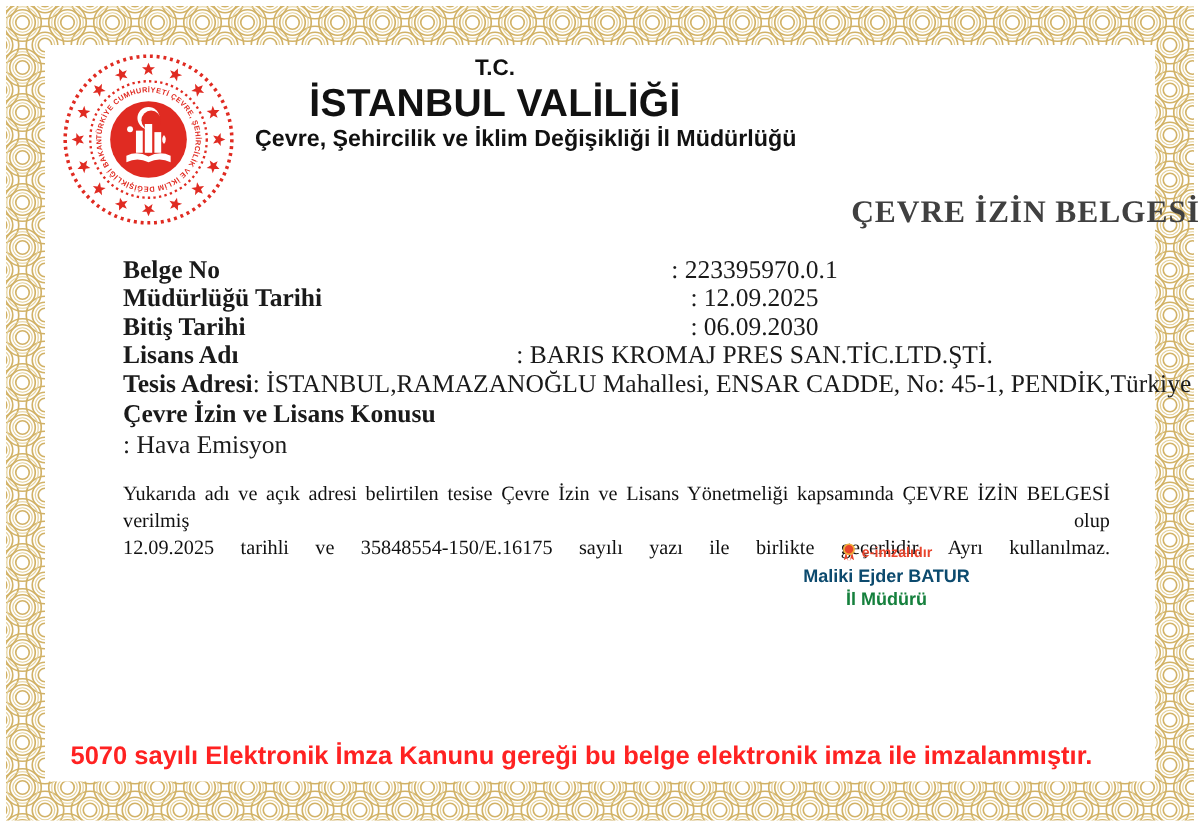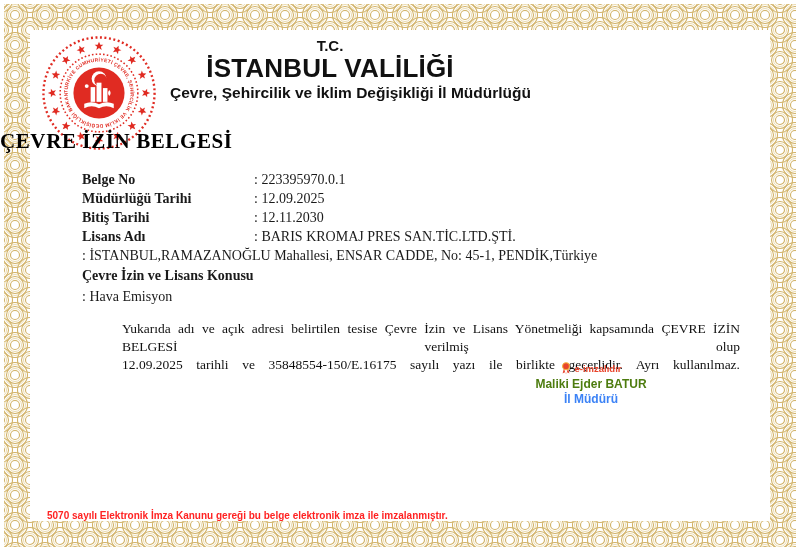--- a/index.html
+++ b/index.html
@@ -7,38 +7,38 @@
     position:relative;width:800px;height:551px;background:#ffffff;overflow:hidden;
     font-family:"Liberation Serif", serif;color:#1a1a1a;
   }
   .border-svg{position:absolute;left:0;top:0;}
   .seal{position:absolute;left:40px;top:34px;width:118px;height:118px;}
   .header{position:absolute;left:0;top:36px;width:660px;text-align:center;
     font-family:"Liberation Sans", sans-serif;font-weight:bold;color:#111;}
   .hdr-tc{font-size:15px;line-height:20px;}
   .hdr-valilik{font-size:26px;line-height:25px;letter-spacing:0.2px;}
   .hdr-mudurluk{font-size:15.5px;line-height:23px;padding-left:41px;}
-  .doc-title{position:absolute;left:0;top:129px;width:800px;text-align:left;
-    font-family:"Liberation Serif", serif;font-weight:bold;font-size:21px;letter-spacing:0.6px;color:#000000;}
-  .fields{position:absolute;left:82px;top:170px;width:670px;font-size:14px;}
+  .doc-title{position:absolute;left:0;top:129px;width:800px;text-align:right;
+    font-family:"Liberation Serif", serif;font-weight:bold;font-size:21px;letter-spacing:0.6px;color:#404040;}
+  .fields{position:absolute;left:82px;top:170px;width:670px;font-size:17px;}
   .field-row{display:flex;align-items:flex-start;height:19px;line-height:19px;}
   .field-row.tall{height:21px;line-height:21px;flex-direction:column;}
   .f-label{width:172px;font-weight:bold;white-space:pre;}
-  .f-value{flex:1;white-space:nowrap;}
+  .f-value{flex:1;white-space:nowrap;text-align:center;}
   .f-value::before{content:": ";}
   .paragraph{position:absolute;left:82px;top:320px;width:658px;font-size:13.5px;line-height:18px;color:#111;}
-  .just{text-align:justify;text-align-last:justify;margin-left:40px;}
+  .just{text-align:justify;text-align-last:justify;}
   .signature{position:absolute;left:505px;top:362px;width:172px;text-align:center;
     font-family:"Liberation Sans", sans-serif;}
   .esign-row{display:flex;align-items:center;justify-content:center;gap:4px;height:13px;}
   .esign-label{color:#e8442c;font-size:9.5px;font-weight:bold;}
-  .sig-name{font-size:12px;font-weight:bold;color:#4d7c0f;margin-top:2px;line-height:15px;}
-  .sig-role{font-size:12px;font-weight:bold;color:#3b82f6;line-height:15px;}
+  .sig-name{font-size:12px;font-weight:bold;color:#0c4a6e;margin-top:2px;line-height:15px;}
+  .sig-role{font-size:12px;font-weight:bold;color:#15803d;line-height:15px;}
   .footer-note{position:absolute;left:47px;top:494px;font-family:"Liberation Sans", sans-serif;
-    font-size:10px;font-weight:bold;color:#ff2222;margin-top:16px;}
+    font-size:17px;font-weight:bold;color:#ff2222;}
 </style>
 </head>
 <body>
 
 <div class="page">
 
   <svg class="border-svg" width="800" height="551" aria-hidden="true">
     <defs>
       <pattern id="lace" width="30" height="30" patternUnits="userSpaceOnUse">
         <rect width="30" height="30" fill="#ffffff"></rect>
@@ -131,27 +131,28 @@
     <div class="field-row">
       <span class="f-label">Belge No</span>
       <span class="f-value">223395970.0.1</span>
     </div>
     <div class="field-row">
       <span class="f-label">Müdürlüğü Tarihi</span>
       <span class="f-value">12.09.2025</span>
     </div>
     <div class="field-row">
       <span class="f-label">Bitiş Tarihi</span>
-      <span class="f-value">12.11.2030</span>
+      <span class="f-value">06.09.2030</span>
     </div>
     <div class="field-row">
       <span class="f-label">Lisans Adı</span>
       <span class="f-value">BARIS KROMAJ PRES SAN.TİC.LTD.ŞTİ.</span>
     </div>
     <div class="field-row">
+      <span class="f-label">Tesis Adresi</span>
       <span class="f-value">İSTANBUL,RAMAZANOĞLU Mahallesi, ENSAR CADDE, No: 45-1, PENDİK,Türkiye</span>
     </div>
     <div class="field-row tall">
       <span class="f-label">Çevre İzin ve Lisans Konusu</span>
       <span class="f-value">Hava Emisyon</span>
     </div>
   </div>
 
   <div class="paragraph">
     <div class="just">Yukarıda adı ve açık adresi belirtilen tesise Çevre İzin ve Lisans Yönetmeliği kapsamında ÇEVRE İZİN BELGESİ verilmiş olup</div>

